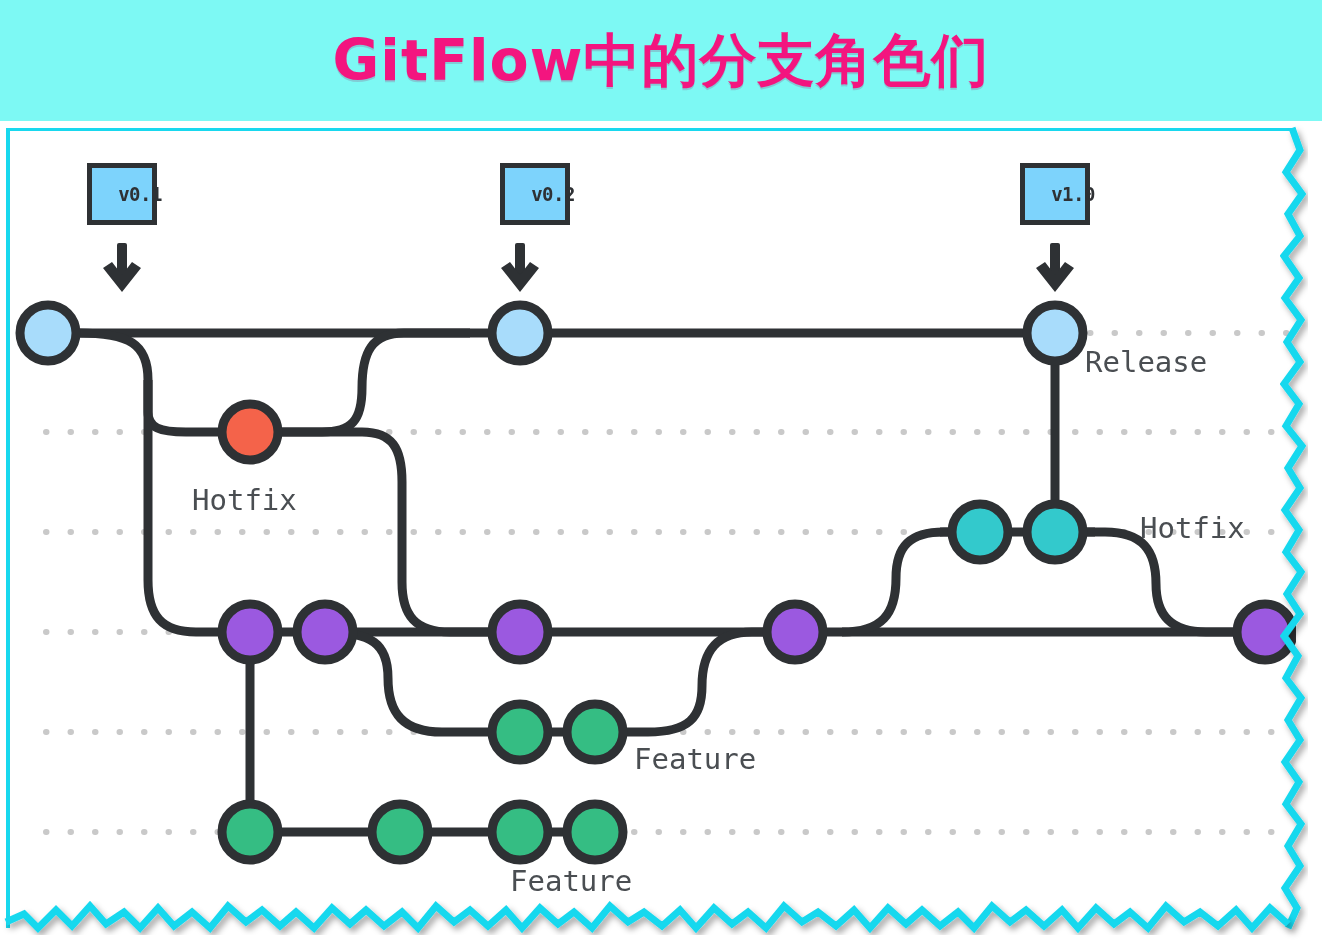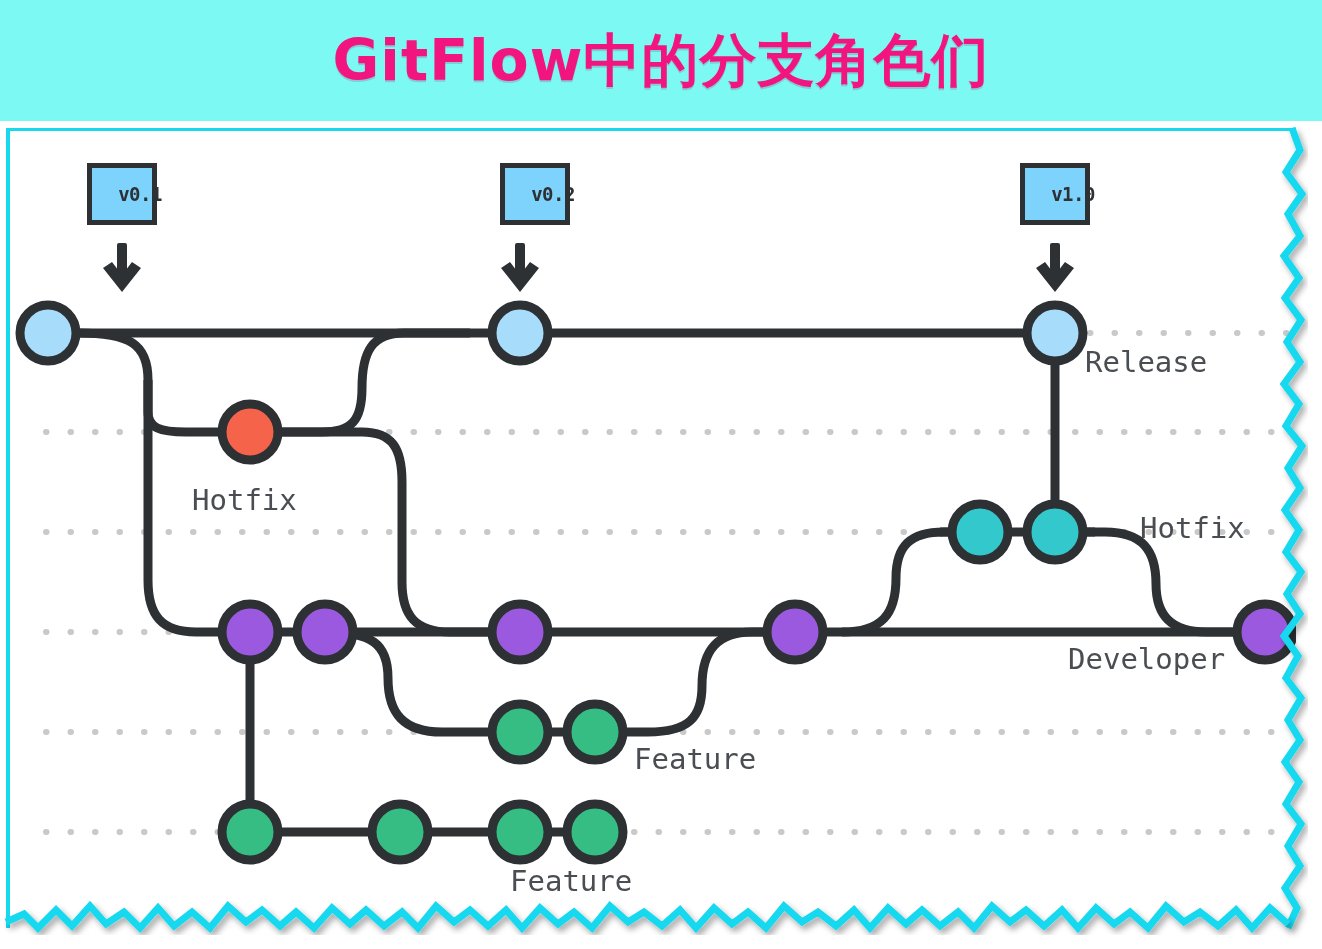--- a/index.html
+++ b/index.html
@@ -212,19 +212,18 @@
   <div class="tag-box" style="left:1020px;top:163px;">
     <span>v1.0</span>
   </div>
 
   <div class="branch-label" style="left:1085px; top:345px;">Release</div>
 
   <div class="branch-label" style="left:192px; top:464px;margin-top:19px;">Hotfix</div>
 
   <div class="branch-label" style="left:1140px; top:511px;">Hotfix</div>
 
-  <div class="branch-label" style="left:1068px; top:642px;">Developer</div>
 
   <div class="branch-label" style="left:634px; top:742px;">Feature</div>
 
   <div class="branch-label" style="left:510px; top:864px;">Feature</div>
 
 </div>
 
 </body></html>

